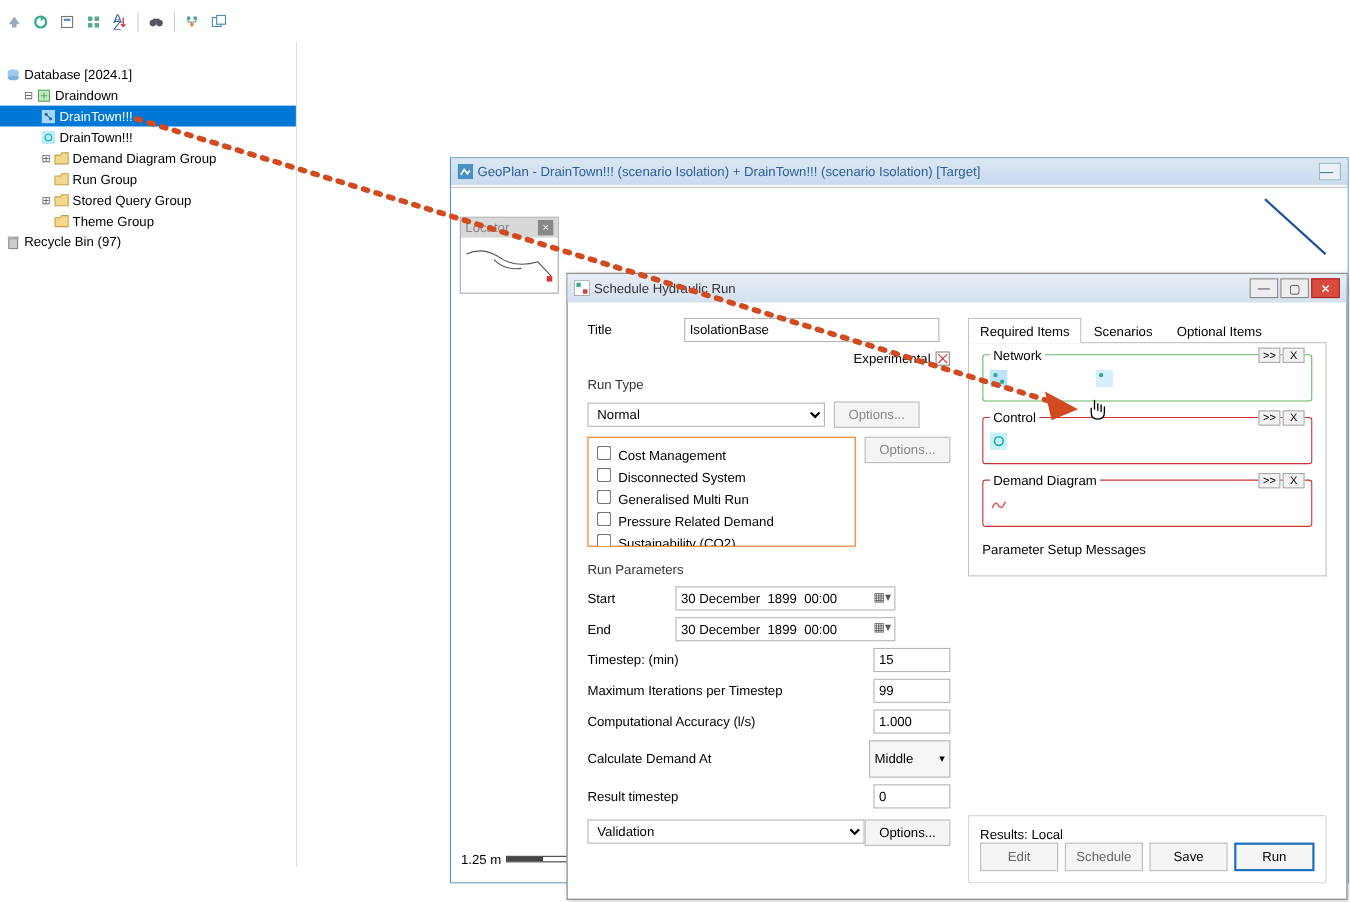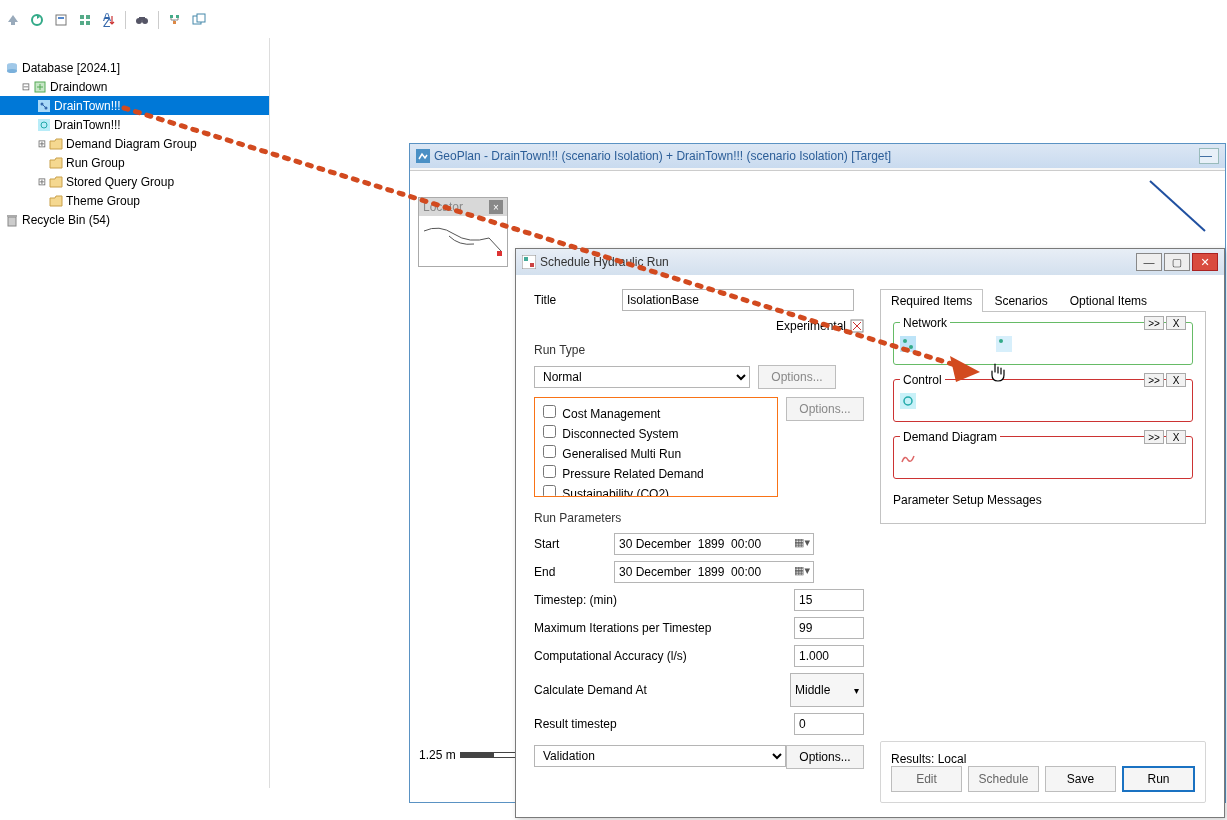--- a/index.html
+++ b/index.html
@@ -23,21 +23,21 @@
   
   .geoplan { position: absolute; left: 409px; top: 143px; width: 817px; height: 660px; border: 1px solid #5a92c3; background: #f7f7f7; }
   .geoplan .titlebar { height: 24px; background: linear-gradient(#dce7f4,#c9dbef); display: flex; align-items: center; padding: 0 6px; color: #2c5e98; gap: 4px; }
   .geoplan .titlebar .tcontrols { margin-left: auto; display: flex; gap: 2px; }
   .geoplan .canvas { position: absolute; left: 0; top: 26px; right: 0; bottom: 0; background: #fff; border-top: 1px solid #ccc; }
 
   .locator { position: absolute; left: 418px; top: 197px; width: 90px; height: 70px; border: 1px solid #aaa; background: #fff; }
   .locator .loc-title { background: #d8d8d8; height: 18px; display: flex; align-items: center; font-size: 11px; padding: 0 4px; color: #888; }
   .locator .loc-close { margin-left: auto; width: 14px; height: 14px; background: #888; color: #fff; font-size: 10px; display: flex; align-items: center; justify-content: center; }
 
-  .scalebar { position: absolute; left: 419px; top: 748px; font-size: 11px; display: flex; align-items: center; gap: 4px; text-align: center; }
+  .scalebar { position: absolute; left: 419px; top: 774px; font-size: 11px; display: flex; align-items: center; gap: 4px; text-align: center; }
   .scalebar .bar { width: 68px; height: 6px; border: 1px solid #444; background: linear-gradient(to right, #444 50%, #fff 50%); }
 
   
   .dialog { position: absolute; left: 515px; top: 248px; width: 710px; height: 570px; background: #fff; border: 1px solid #7a7a7a; box-shadow: 2px 2px 6px rgba(0,0,0,0.2); }
   .dialog .titlebar { height: 26px; background: linear-gradient(#e8eef6,#d3e0ee); display: flex; align-items: center; padding: 0 6px; gap: 4px; color: #333; }
   .dialog .titlebar .dcontrols { margin-left: auto; display: flex; gap: 2px; }
   .dialog .winbtn { width: 26px; height: 18px; border: 1px solid #888; background: #eee; display: flex; align-items: center; justify-content: center; font-size: 11px; }
   .dialog .winbtn.close { background: #d94b3f; color: #fff; border-color: #a22; }
   .dialog .body { position: absolute; left: 0; top: 26px; right: 0; bottom: 0; padding: 14px 18px; display: flex; gap: 16px; }
 
@@ -234,21 +234,21 @@
       </span>
     <span>Theme Group</span>
   </div>
   <div class="tree-row indent1">
     <span class="icon">
         <svg width="14" height="14">
           <rect x="3" y="4" width="8" height="9" fill="#ccc" stroke="#888"></rect>
           <rect x="2" y="2" width="10" height="2" fill="#aaa"></rect>
         </svg>
       </span>
-    <span>Recycle Bin (54)</span>
+    <span>Recycle Bin (97)</span>
   </div>
 </div>
 
 <div class="geoplan">
   <div class="titlebar">
     <span class="icon">
         <svg width="14" height="14">
           <rect width="14" height="14" fill="#4a90c5"></rect>
           <path d="M3 10 L6 5 L9 9 L11 6" stroke="#fff" fill="none" stroke-width="1.5"></path>
         </svg>

